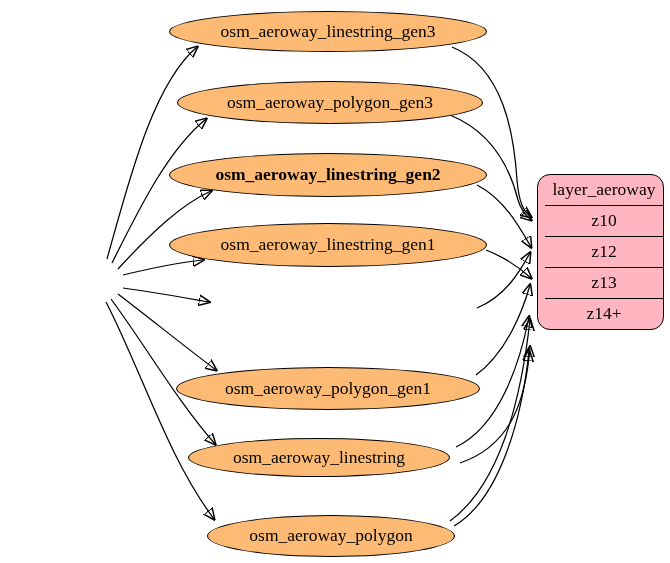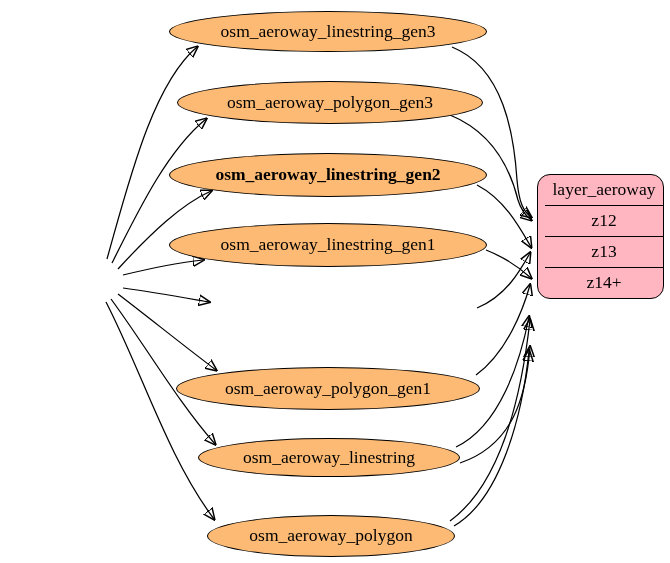--- a/index.html
+++ b/index.html
@@ -100,27 +100,28 @@
   </div>
   <div class="node" style="left:169px; top:153px; width:318px; height:44px;font-weight:bold;">
     <span>osm_aeroway_linestring_gen2</span>
   </div>
   <div class="node" style="left:169px; top:223px; width:318px; height:44px;">
     <span>osm_aeroway_linestring_gen1</span>
   </div>
   <div class="node" style="left:176px; top:367px; width:304px; height:43px;">
     <span>osm_aeroway_polygon_gen1</span>
   </div>
-  <div class="node" style="left:198px; top:438px; width:262px; height:39px;align-items:center;">
+  <div class="node" style="left:188px; top:438px; width:262px; height:39px;align-items:center;">
     <span>osm_aeroway_linestring</span>
   </div>
   <div class="node" style="left:207px; top:515px; width:248px; height:42px;">
     <span>osm_aeroway_polygon</span>
   </div>
 
   <div class="record" style="background: rgb(255, 182, 193); padding-left: 7px;">
     <div class="row">layer_aeroway</div>
+    <div class="row">z10</div>
     <div class="row">z12</div>
     <div class="row">z13</div>
     <div class="row">z14+</div>
   </div>
 
 </div>
 
 </body></html>

